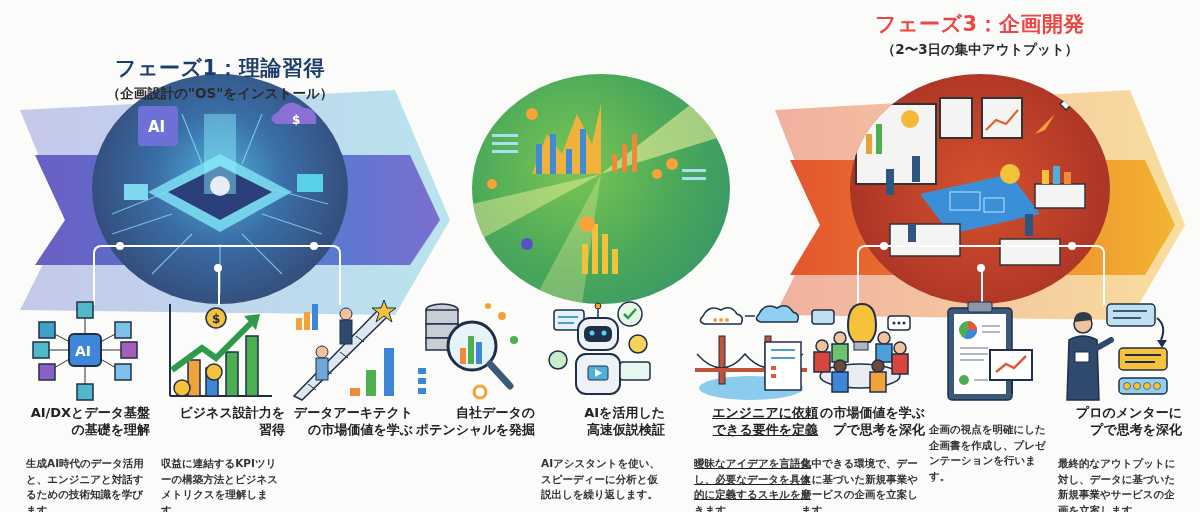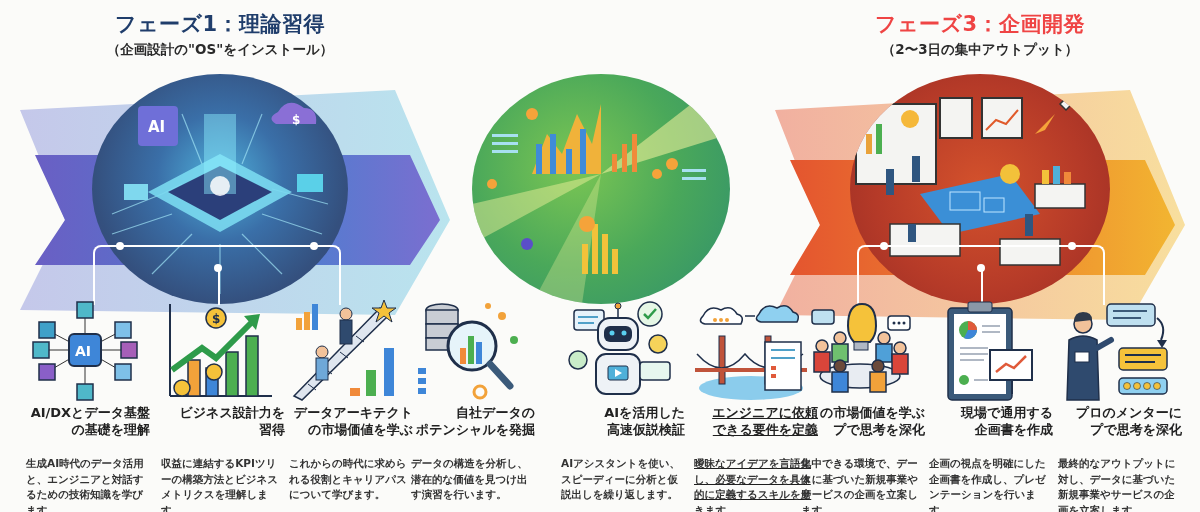--- a/index.html
+++ b/index.html
@@ -177,21 +177,21 @@
   <div class="dot" style="left:214px; top:264px;"></div>
   <div class="dot" style="left:310px; top:242px;"></div>
 
   <div class="connector" style="left:857px; top:245px; width:248px; height:60px; border-radius:8px 8px 0 0;"></div>
   <div class="connector-v" style="left:981px; top:268px; height:37px;"></div>
   <div class="dot" style="left:880px; top:242px;"></div>
   <div class="dot" style="left:977px; top:264px;"></div>
   <div class="dot" style="left:1068px; top:242px;"></div>
 
   <div class="phase-head" style="left:30px;">
-    <div class="phase-title" style="color:#1f3d6b;">フェーズ1：理論習得</div>
+    <div class="phase-title" style="color:#1f3d6b;margin-top:44px;">フェーズ1：理論習得</div>
     <div class="phase-sub">（企画設計の"OS"をインストール）</div>
   </div>
   <div class="phase-head" style="left:790px;">
     <div class="phase-title" style="color:#ef4444;">フェーズ3：企画開発</div>
     <div class="phase-sub">（2〜3日の集中アウトプット）</div>
   </div>
 
   <div class="item" style="left:20px;">
     <div class="icon">
       <svg width="120" height="108" viewBox="0 0 120 108">
@@ -264,21 +264,20 @@
           <rect x="24" y="8" width="6" height="26" fill="#3e86d8"></rect>
         <circle cx="34" cy="56" r="6" fill="#f2c29a" stroke="#1f2f4a"></circle>
           <rect x="28" y="62" width="12" height="22" fill="#6fa8d8" stroke="#1f2f4a"></rect>
         <circle cx="58" cy="18" r="6" fill="#f2c29a" stroke="#1f2f4a"></circle>
           <rect x="52" y="24" width="12" height="24" fill="#2f4a6e" stroke="#1f2f4a"></rect>
         <polygon points="96,4 99,12 108,12 101,17 104,26 96,20 88,26 91,17 84,12 93,12" fill="#f5c23a" stroke="#1f2f4a"></polygon>
       </svg>
     </div>
     <div class="title">データアーキテクト
 の市場価値を学ぶ</div>
-    <div class="desc">これからの時代に求められる役割とキャリアパスについて学びます。</div>
   </div>
 
   <div class="item" style="left:405px;">
     <div class="icon">
       <svg width="120" height="108" viewBox="0 0 120 108">
         <g stroke="#1f2f4a" stroke-width="1.5" fill="#c9cdd4">
           <ellipse cx="32" cy="14" rx="16" ry="6"></ellipse>
             <rect x="16" y="14" width="32" height="14"></rect>
             <rect x="16" y="28" width="32" height="14"></rect>
             <rect x="16" y="42" width="32" height="12"></rect>
@@ -298,24 +297,23 @@
             <circle cx="78" cy="10" r="3"></circle>
           </g>
         <g fill="#4caf50">
             <circle cx="104" cy="44" r="4"></circle>
           </g>
         <circle cx="70" cy="96" r="6" fill="none" stroke="#f2a23a" stroke-width="3"></circle>
       </svg>
     </div>
     <div class="title">自社データの
 ポテンシャルを発掘</div>
-    <div class="desc">データの構造を分析し、潜在的な価値を見つけ出す演習を行います。</div>
-  </div>
-
-  <div class="item" style="left:555px;">
+  </div>
+
+  <div class="item" style="left:535px;">
     <div class="icon">
       <svg width="120" height="108" viewBox="0 0 120 108">
         <rect x="14" y="14" width="30" height="20" rx="3" fill="#e6f2fa" stroke="#1f2f4a" stroke-width="1.5"></rect>
         <g stroke="#4fa0c8" stroke-width="2">
             <line x1="18" y1="21" x2="38" y2="21"></line>
             <line x1="18" y1="27" x2="34" y2="27"></line>
           </g>
         <circle cx="90" cy="18" r="12" fill="#e6f7e6" stroke="#1f2f4a" stroke-width="1.5"></circle>
         <polyline points="84,18 88,22 96,13" stroke="#2e9b4a" stroke-width="2.5" fill="none"></polyline>
         <circle cx="98" cy="48" r="9" fill="#f5d35a" stroke="#1f2f4a" stroke-width="1.5"></circle>
@@ -419,22 +417,20 @@
             <line x1="32" y1="58" x2="60" y2="58"></line>
             <line x1="32" y1="64" x2="56" y2="64"></line>
           </g>
         <circle cx="36" cy="84" r="5" fill="#4caf50"></circle>
         <line x1="46" y1="84" x2="60" y2="84" stroke="#b0b8c4" stroke-width="2"></line>
         <rect x="62" y="54" width="42" height="30" fill="#fff" stroke="#1f2f4a" stroke-width="2"></rect>
         <polyline points="68,76 78,68 86,72 98,60" stroke="#e05a3a" stroke-width="2.5" fill="none"></polyline>
         <line x1="84" y1="84" x2="84" y2="98" stroke="#1f2f4a" stroke-width="2"></line>
       </svg>
     </div>
-    <div class="title">現場で通用する
-企画書を作成</div>
     <div class="desc">企画の視点を明確にした企画書を作成し、プレゼンテーションを行います。</div>
   </div>
 
   <div class="item" style="left:1052px;">
     <div class="icon">
       <svg width="120" height="108" viewBox="0 0 120 108">
         <rect x="50" y="8" width="48" height="22" rx="4" fill="#bfe0f0" stroke="#1f2f4a" stroke-width="1.5"></rect>
         <g stroke="#3b5a7a" stroke-width="2">
             <line x1="56" y1="15" x2="90" y2="15"></line>
             <line x1="56" y1="22" x2="84" y2="22"></line>

